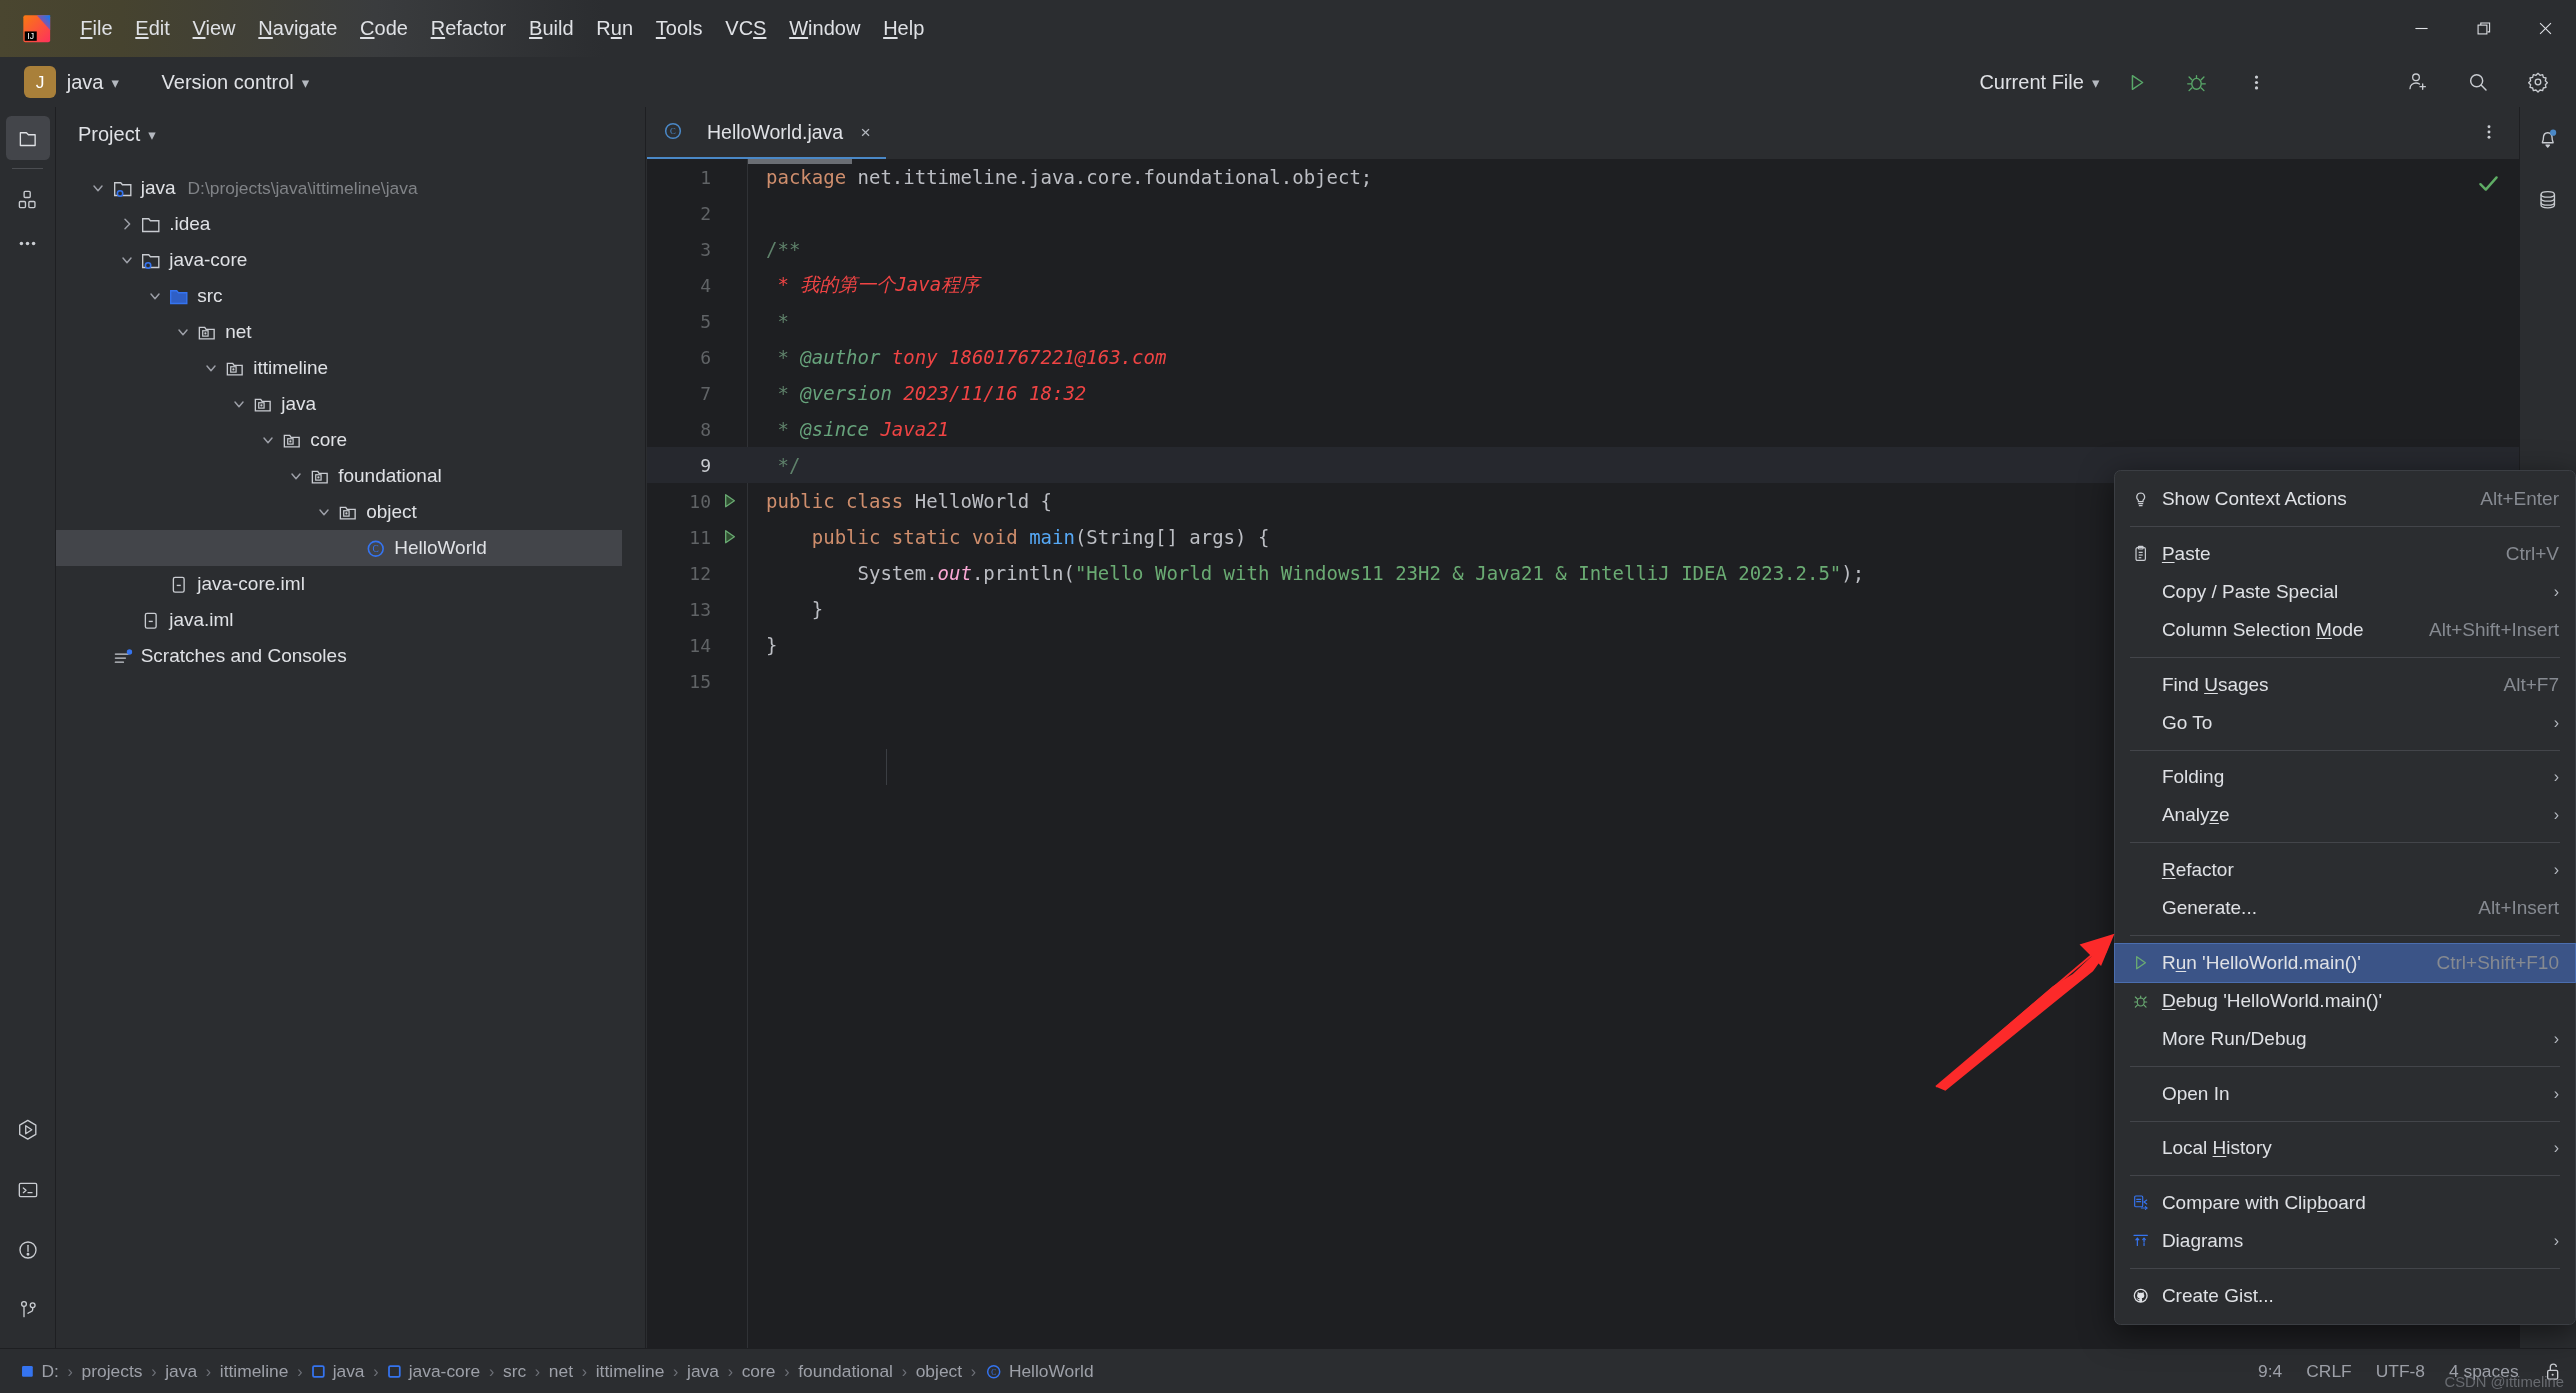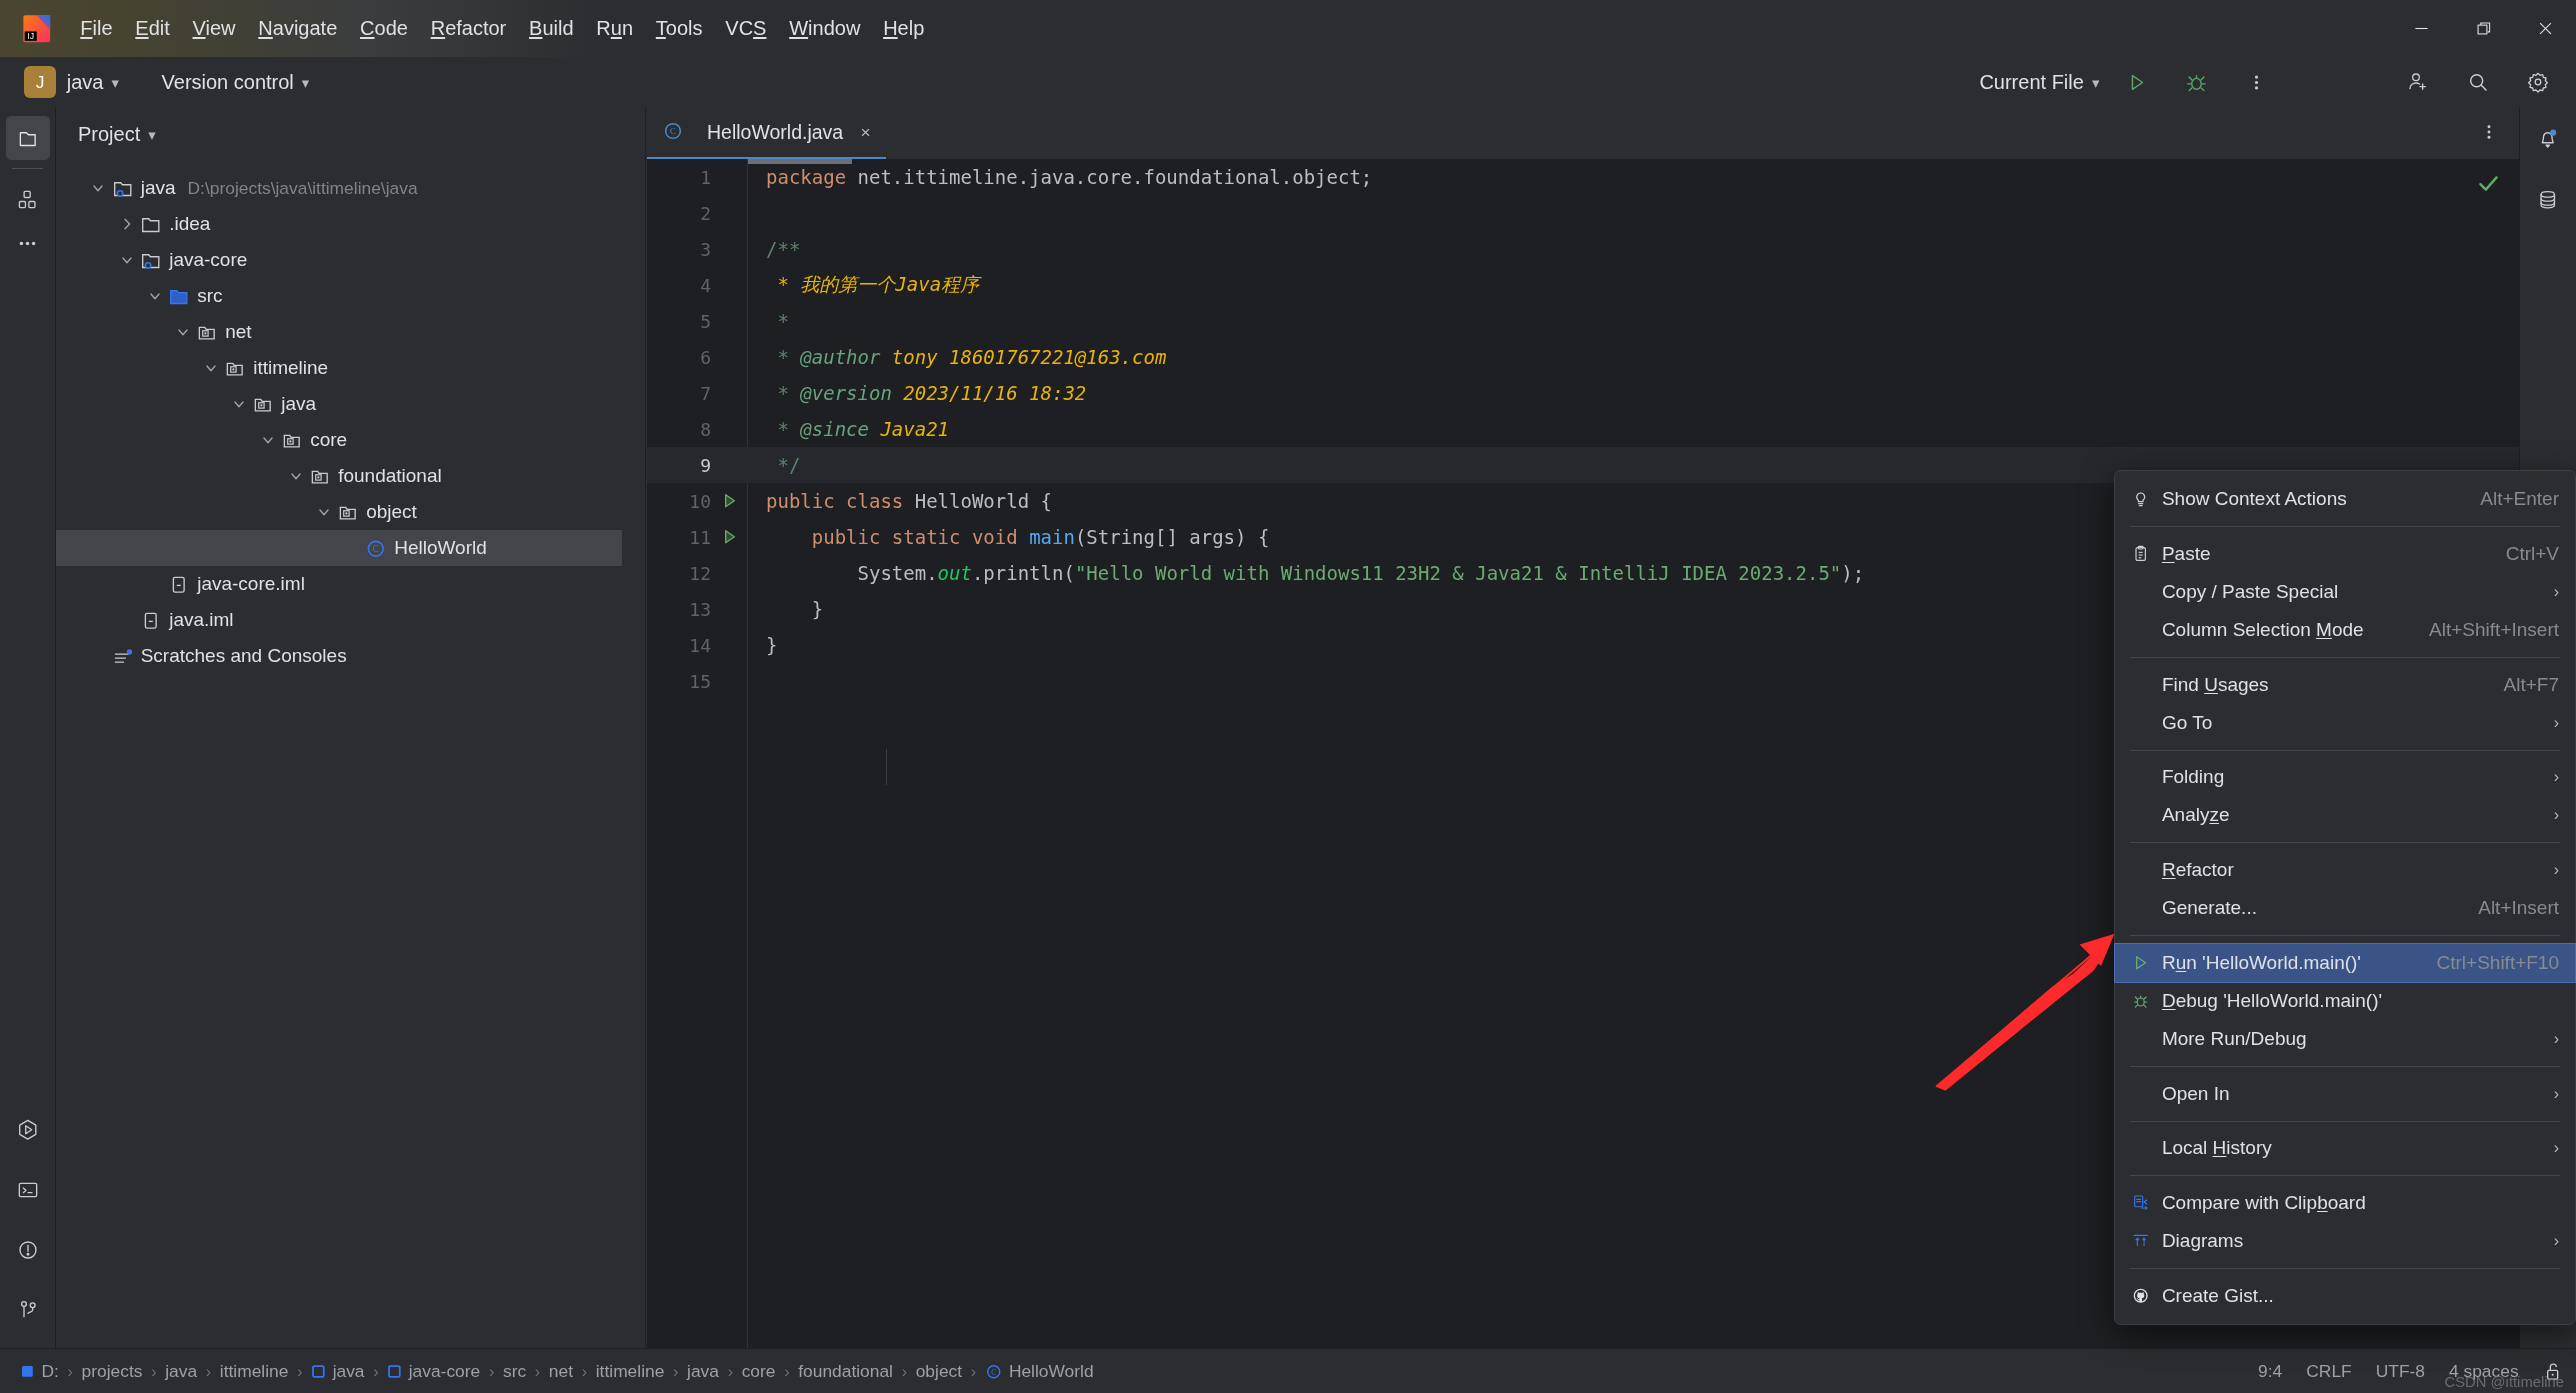--- a/index.html
+++ b/index.html
@@ -112,25 +112,25 @@
   .ln {
     position: absolute; left: 0; width: 64px; text-align: right;
     color: #606366; font-family: "DejaVu Sans Mono", monospace; font-size: 18px;
   }
   .cl.cur .ln { color: #c9ccd1; }
   .runmark { position: absolute; left: 74px; width: 20px; display: flex; align-items: center; }
   .ctext { margin-left: 119px; white-space: pre; }
   .kw { color: #cf8e6d; text-align: center; }
   .plain { color: #bcbec4; }
   .cmt { color: #5f826b; }
-  .cmt-i { color: #eab308; font-style: italic; }
+  .cmt-i { color: #ef4444; font-style: italic; }
   .tag { color: #67a37c; font-style: italic; }
   .str { color: #6aab73; }
   .fn { color: #56a8f5; }
-  .stat { color: #22c55e; font-style: italic; text-align: right; }
+  .stat { color: #f9a8d4; font-style: italic; text-align: right; }
   .indent-guide { position: absolute; left: 239px; top: 0; bottom: 0; width: 0.7px; background: #3b3e43; }
   .scroll-top {
     position: absolute; left: 0; top: 0; width: 205px; height: 4.7px; background: #6b6e74;
   }
   .check-ok { position: absolute; right: 17.4px; top: 10.7px; }
 
   
   .stripe-right {
     position: absolute; right: 0; top: 107px; width: 57px; bottom: 46px;
     background: #2b2d30; border-left: 0.7px solid #1e1f22;

